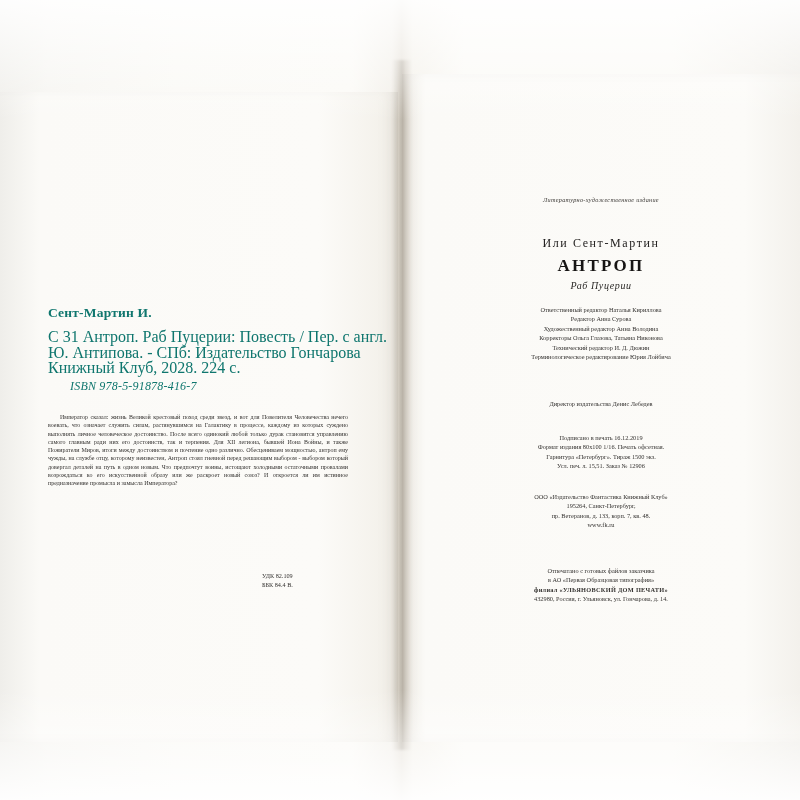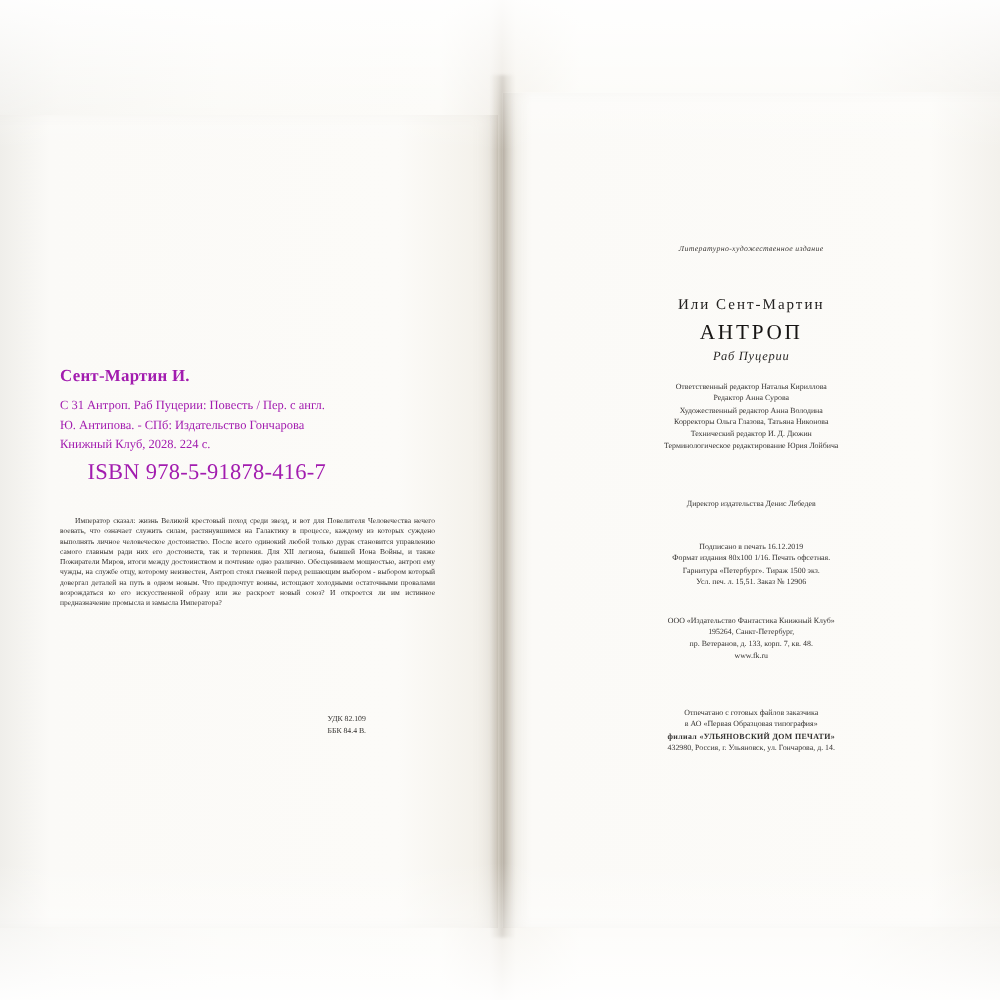--- a/index.html
+++ b/index.html
@@ -84,41 +84,42 @@
     position: absolute;
     left: 0; bottom: 0; width: 800px; height: 110px;
     background: linear-gradient(to top, rgba(255,255,255,0.92), rgba(255,255,255,0));
     pointer-events: none;
   }
 
   
   .left-block {
     position: absolute;
     left: 48px;
-    top: 293px;
+    top: 305px;
     width: 300px;
-    color: #a21caf;
+    color: #0f766e;
   }
   .author-line {
     font-size: 13.5px;
     font-weight: bold;
     letter-spacing: 0.2px;
     margin-bottom: 8px;
   }
   .cip {
-    font-size: 10px;
+    font-size: 16px;
     line-height: 15.5px;
     text-align: left;
   }
   .cip-row { display: block; white-space: nowrap; }
   .isbn {
-    font-size: 18px;
+    font-size: 12px;
     margin-top: 3px;
     margin-left: 22px;
     letter-spacing: 0.2px;
+    font-style: italic;
   }
   .annotation {
     position: absolute;
     left: 48px;
     top: 413px;
     width: 300px;
     font-size: 6.0px;
     line-height: 8.3px;
     text-align: justify;
     color: #343230;
@@ -149,21 +150,21 @@
     position: absolute;
     left: 402px; top: 236px; width: 398px;
     font-size: 12px;
     letter-spacing: 1.6px;
     color: #232120;
   }
   .r-title {
     position: absolute;
     left: 402px; top: 256px; width: 398px;
     font-size: 17px;
-    font-weight: normal;
+    font-weight: bold;
     letter-spacing: 2.2px;
     color: #171514;
   }
   .r-subtitle {
     position: absolute;
     left: 402px; top: 280px; width: 398px;
     font-size: 10px;
     font-style: italic;
     letter-spacing: 0.6px;
     color: #2a2826;

